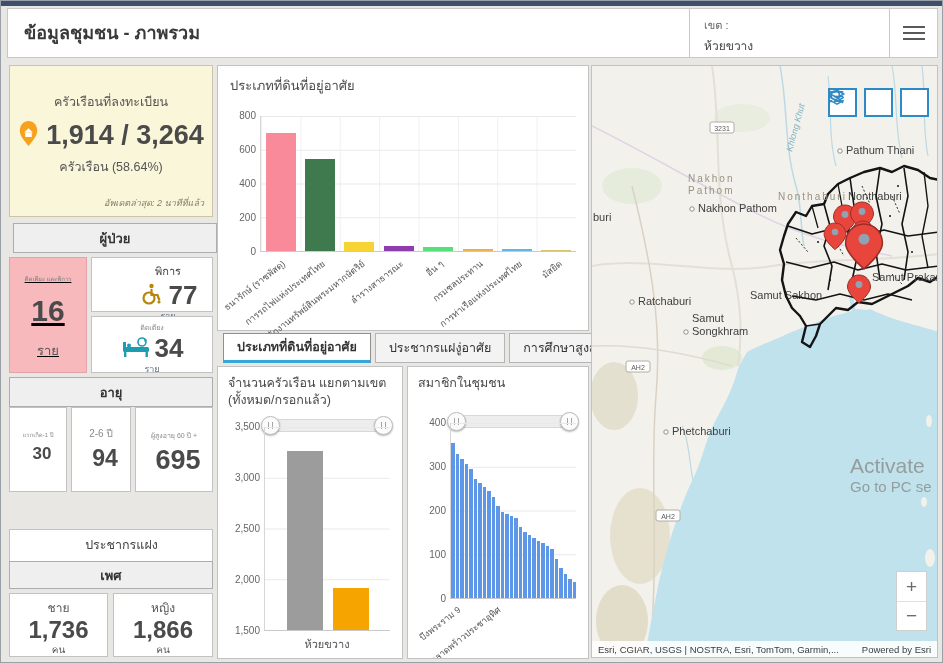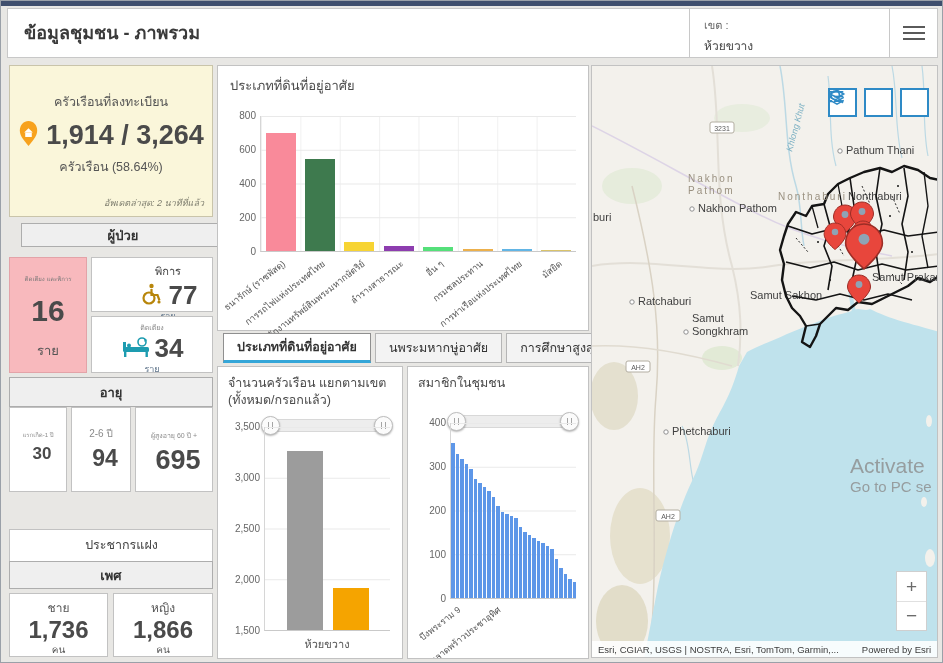--- a/index.html
+++ b/index.html
@@ -26,22 +26,22 @@
   .bignum { font-weight:bold; color:#4a4a4a; }
 
   
   .reg { left:8px; top:64px; width:204px; height:152px; background:#faf6da; border-color:#c9c4aa; text-align:center; }
   .reg .t { font-size:12.5px; color:#555; margin-top:26px; }
   .reg .row { display:flex; align-items:center; justify-content:center; gap:7px; margin-top:8px; }
   .reg .v { font-size:27px; }
   .reg .s { font-size:12.5px; color:#555; margin-top:6px; }
   .reg .upd { position:absolute; right:8px; bottom:6px; font-size:9px; font-style:italic; color:#7d7d6e; }
 
-  .hdr-pat { left:20px; top:222px; width:204px; height:24px; }
-  .pink { left:8px; top:256px; width:78px; height:116px; background:#f8b9bd; border-color:#e3a3a8; text-align:center; }
+  .hdr-pat { left:12px; top:222px; width:204px; height:30px; }
+  .pink { left:8px; top:256px; width:78px; height:116px; background:#f8b9bd; border-color:#e3a3a8; text-align:center;text-decoration:underline; }
   .pink .lab { font-size:6px; color:#777; margin-top:16px; }
   .pink .v { font-size:30px; margin-top:10px; }
   .pink .u { font-size:13px; color:#555; margin-top:12px; }
   .wcard { left:90px; width:122px; text-align:center; }
   .wcard .lab1 { font-size:11px; color:#444; margin-top:4px; }
   .wcard .lab2 { font-size:7px; color:#888; margin-top:5px; }
   .wcard .row { display:flex; align-items:center; justify-content:center; gap:4px; }
   .wcard .v { font-size:26px; }
   .wcard .u { font-size:9px; color:#5a7087; margin-top:-2px; }
 
@@ -273,21 +273,21 @@
         <span class="rlab" style="right: 177.75px;">ลำรางสาธารณะ</span>
         <span class="rlab" style="right: 138.25px;">อื่น ๆ</span>
         <span class="rlab" style="right: 98.75px;">กรมชลประทาน</span>
         <span class="rlab" style="right: 59.25px;">การท่าเรือแห่งประเทศไทย</span>
         <span class="rlab" style="right: 19.75px;">มัสยิด</span>
       </div>
   </div>
 
   <div class="tabs">
     <div class="tab active">ประเภทที่ดินที่อยู่อาศัย</div>
-    <div class="tab">นพระมหากษู่อาศัย</div>
+    <div class="tab">ประชากรแฝงู่อาศัย</div>
     <div class="tab">การศึกษาสูงสุด</div>
   </div>
 
   <div class="card chartA">
     <div class="ctitle2">
       <span>จำนวนครัวเรือน แยกตามเขต</span><br>
       <span>(ทั้งหมด/กรอกแล้ว)</span>
     </div>
     <div class="rslider" style="left:46px; right:12px; top:52px;">
       <div class="rhandle left">

